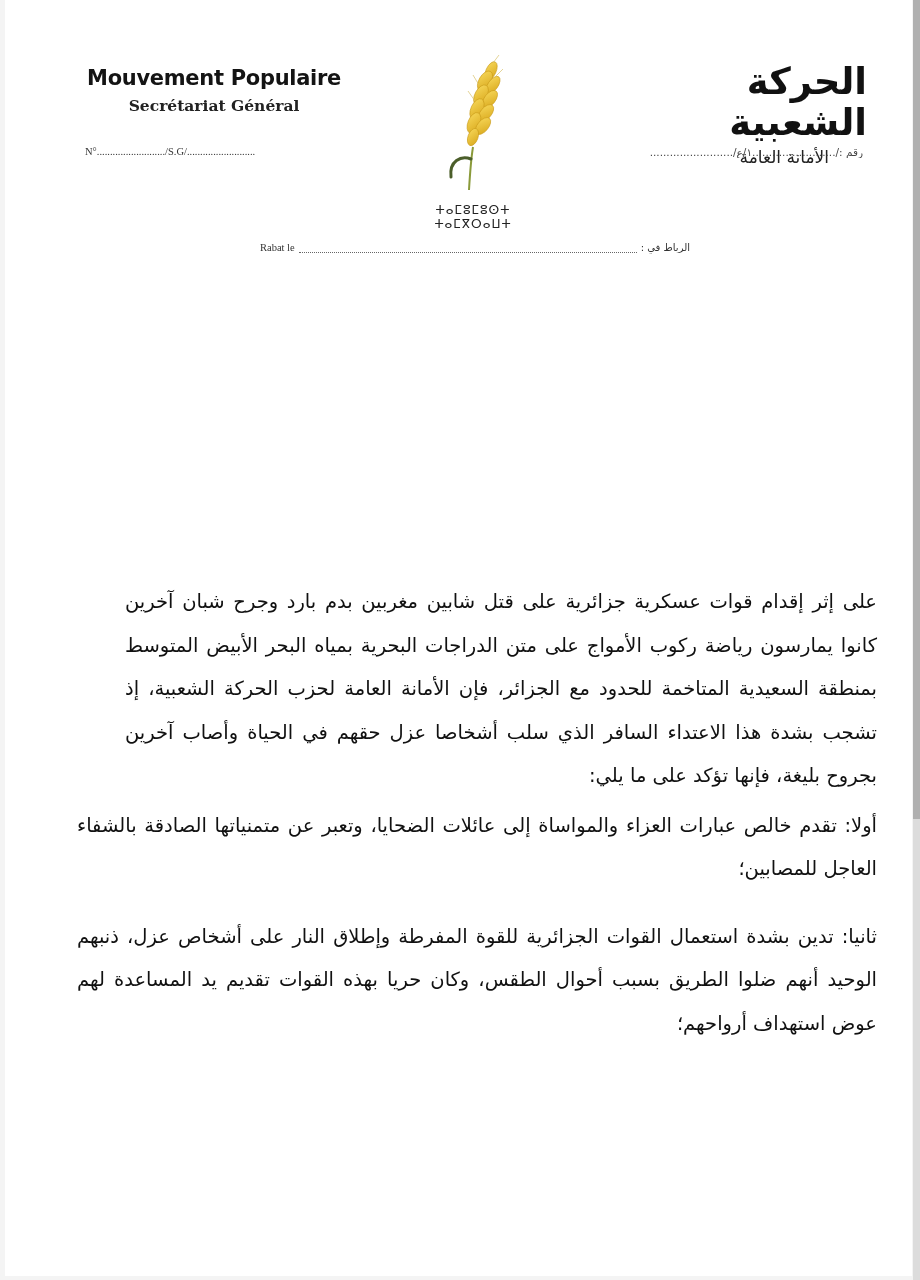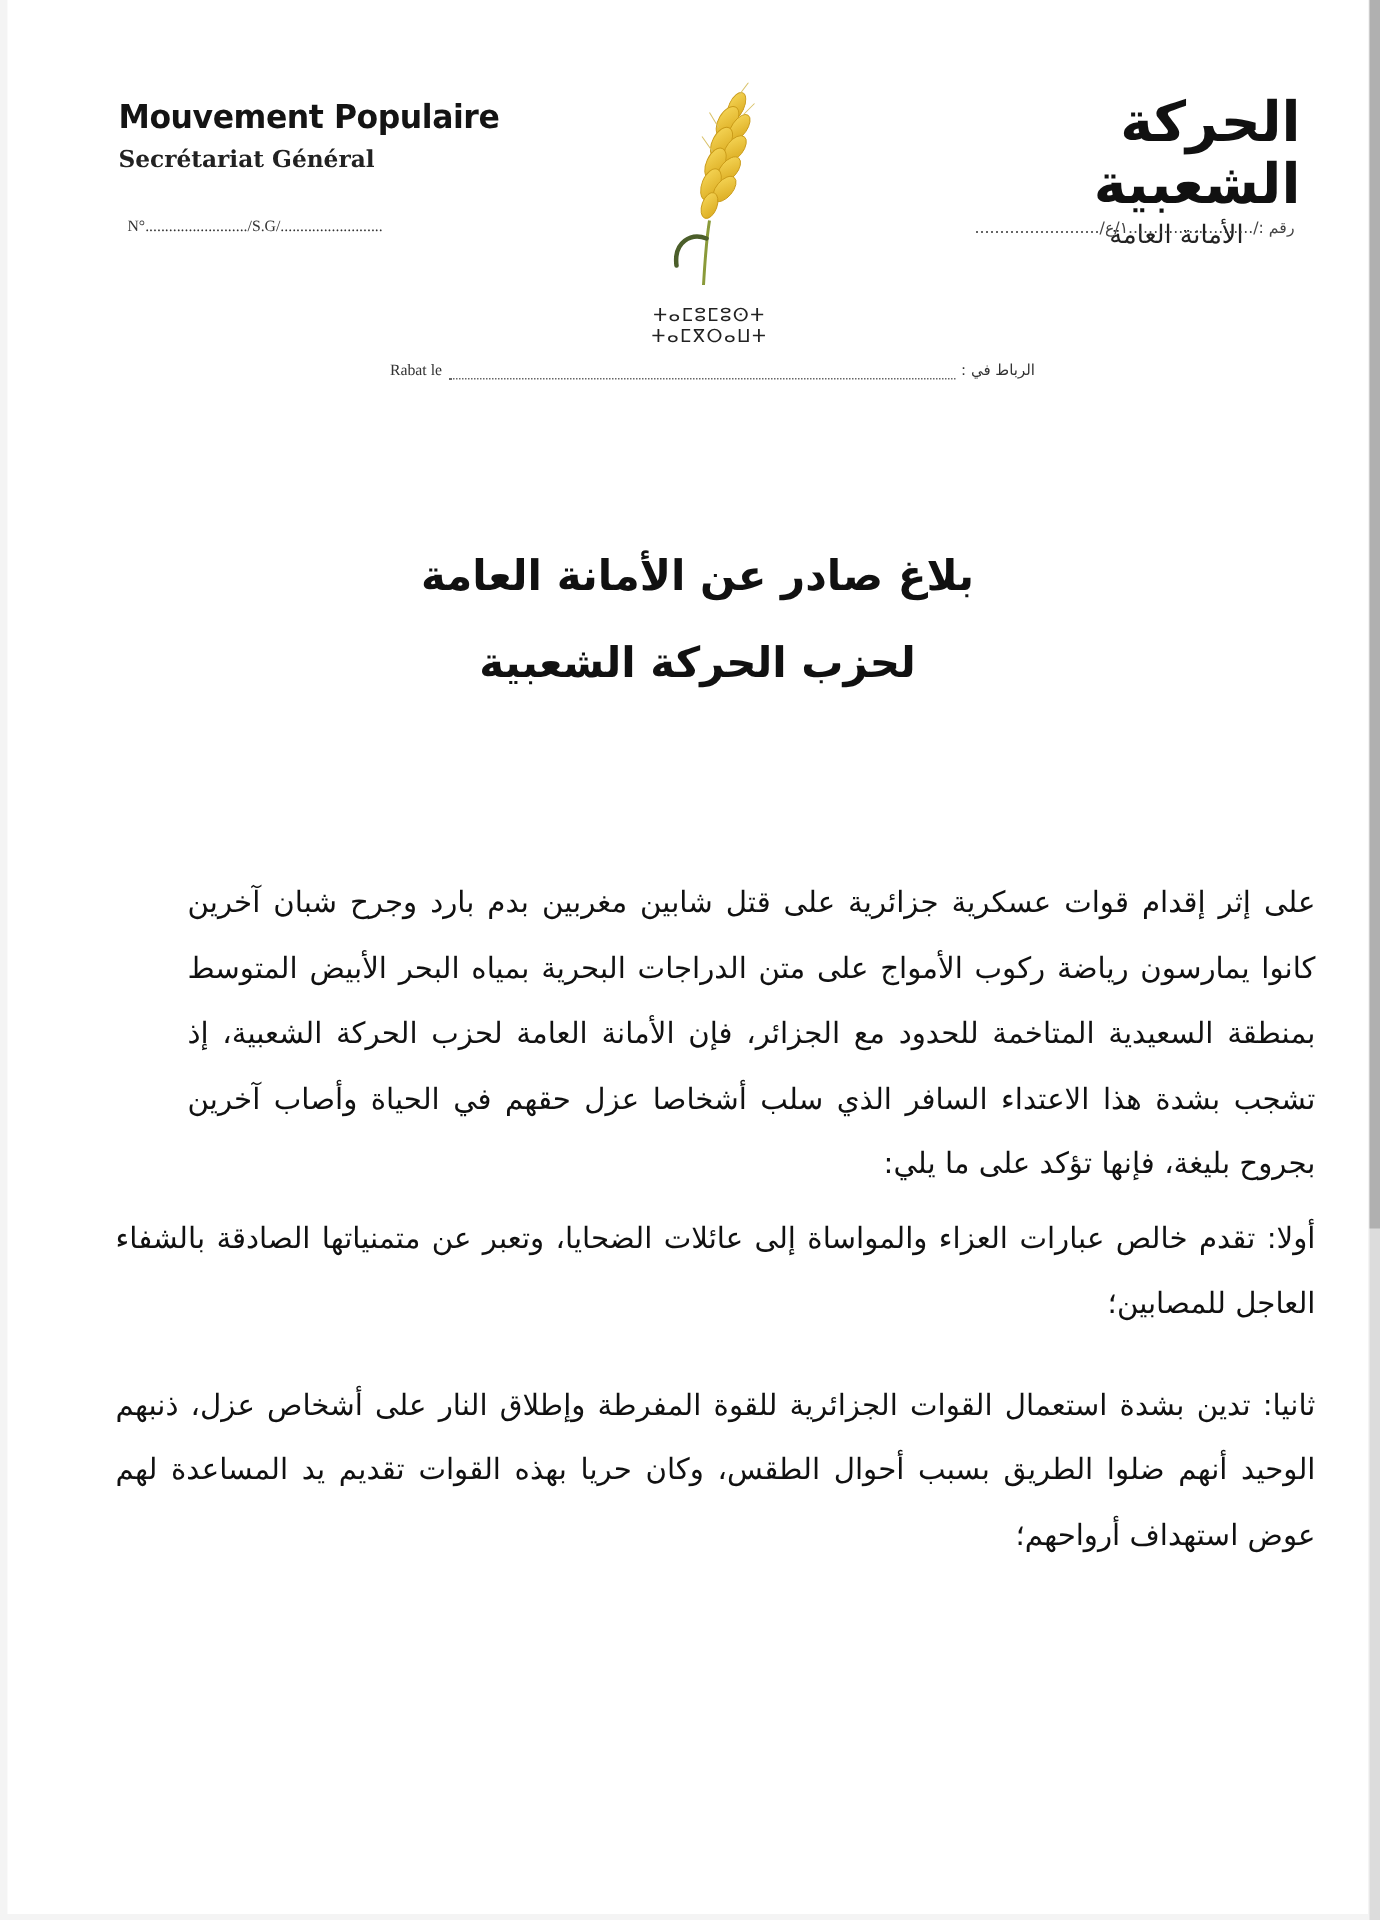--- a/index.html
+++ b/index.html
@@ -41,21 +41,21 @@
       height: 823px;
       background: #b0b0b0;
     }
 
     
     .hdr-left {
       position: absolute;
       left: 74px;
       top: 66px;
       width: 270px;
-      text-align: left;
+      text-align: center;
     }
     .org-fr {
       font-family: "DejaVu Sans", sans-serif;
       font-weight: bold;
       font-size: 21px;
       letter-spacing: -0.3px;
       color: #141414;
       transform: scaleY(1.05);
     }
     .sec-fr {
@@ -260,24 +260,20 @@
       <div class="sec-ar">الأمانة العامة</div>
     </div>
     <div class="ref-ar">رقم :/.........................١/ع/.........................</div>
 
     <div class="date-line">
       <span class="date-fr">Rabat le</span>
       <span class="date-dots"></span>
       <span class="date-ar">الرباط في :</span>
     </div>
 
-    <div class="title">
-      <div>بلاغ صادر عن الأمانة العامة</div>
-      <div>لحزب الحركة الشعبية</div>
-    </div>
 
     <div class="body">
       <p class="intro">على إثر إقدام قوات عسكرية جزائرية على قتل شابين مغربين بدم بارد وجرح شبان آخرين كانوا يمارسون رياضة ركوب الأمواج على متن الدراجات البحرية بمياه البحر الأبيض المتوسط بمنطقة السعيدية المتاخمة للحدود مع الجزائر، فإن الأمانة العامة لحزب الحركة الشعبية، إذ تشجب بشدة هذا الاعتداء السافر الذي سلب أشخاصا عزل حقهم في الحياة وأصاب آخرين بجروح بليغة، فإنها تؤكد على ما يلي:</p>
       <p class="item" style="margin-top:6px;">
         <span class="item-label">أولا:</span><span> تقدم خالص عبارات العزاء والمواساة إلى عائلات الضحايا، وتعبر عن متمنياتها الصادقة  بالشفاء العاجل للمصابين؛</span>
       </p>
       <p class="item item2">
         <span class="item-label">ثانيا:</span><span> تدين بشدة  استعمال القوات الجزائرية للقوة المفرطة وإطلاق النار على أشخاص عزل، ذنبهم الوحيد أنهم ضلوا الطريق بسبب أحوال الطقس، وكان حريا بهذه القوات تقديم يد المساعدة لهم عوض استهداف أرواحهم؛</span>
       </p>
     </div>

